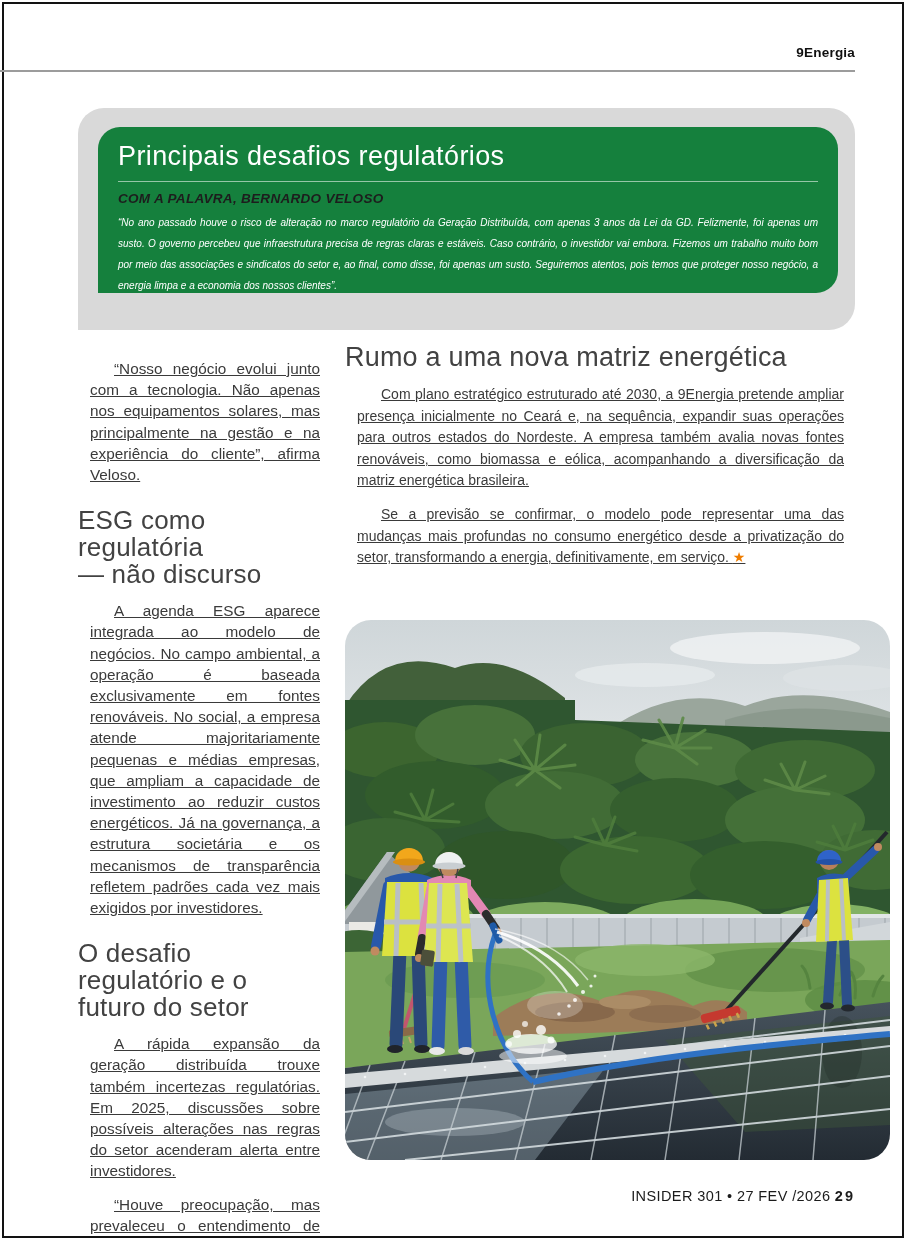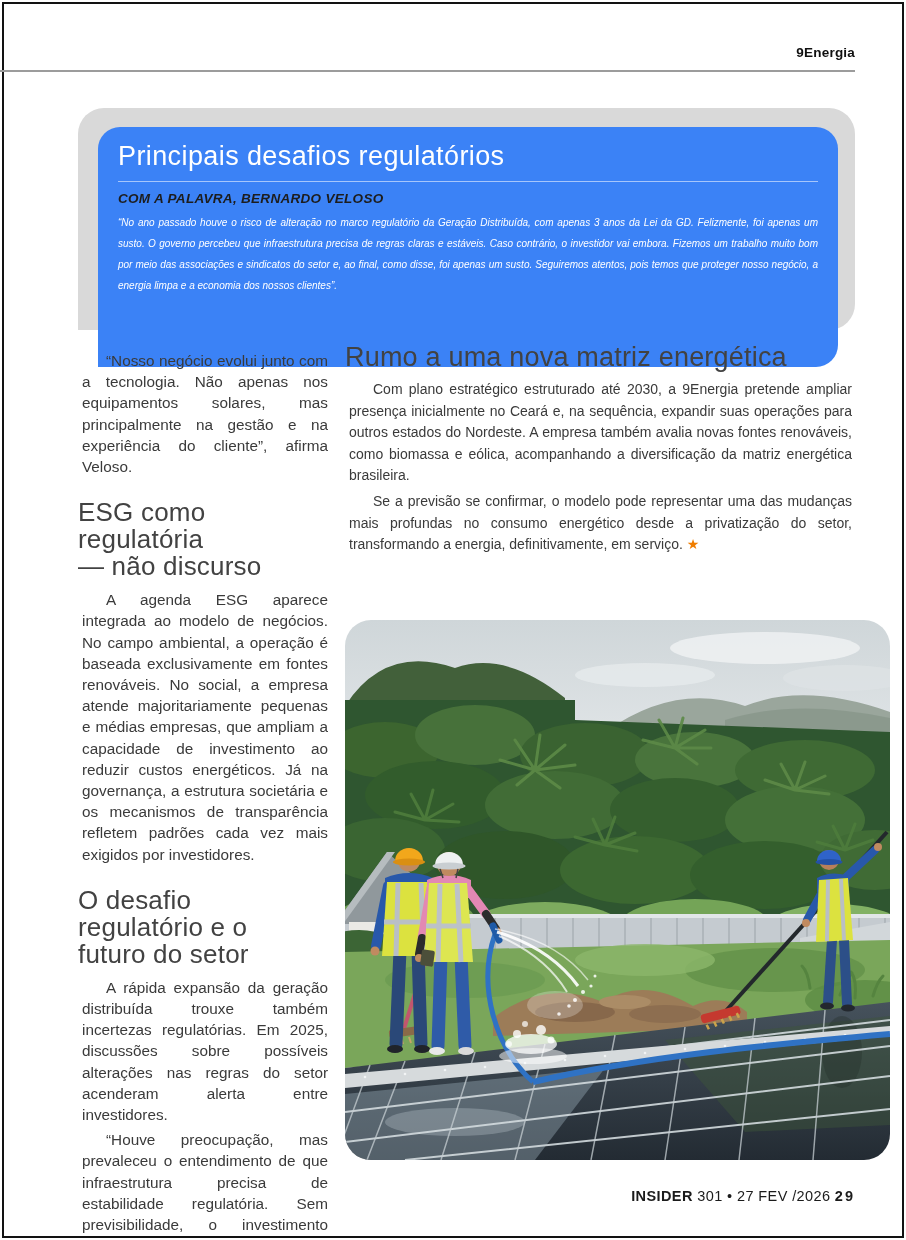--- a/index.html
+++ b/index.html
@@ -5,40 +5,40 @@
   html,body{margin:0;padding:0;background:#ffffff;}
   .page{
     position:relative;width:906px;height:1240px;background:#ffffff;
     font-family:"Liberation Sans", sans-serif;overflow:hidden;color:#3b3b3b;
   }
   .page-frame{position:absolute;inset:2px;border:2px solid #121212;pointer-events:none;}
   .section-label{position:absolute;top:45px;right:51px;font-size:13.5px;font-weight:bold;color:#101010;letter-spacing:.2px;margin-left:26px;}
   .top-rule{position:absolute;top:70px;left:0;width:855px;height:2px;background:#9c9c9c;}
 
   .feature-outer{position:absolute;left:78px;top:108px;width:777px;height:222px;background:#d9d9d9;border-radius:26px 26px 26px 0;}
-  .feature-inner{position:absolute;left:20px;top:19px;width:740px;height:240px;background:#3b82f6;border-radius:22px 22px 22px 0;box-sizing:border-box;padding:14px 20px 16px 20px;}
+  .feature-inner{position:absolute;left:20px;top:19px;width:740px;height:166px;background:#15803d;border-radius:22px 22px 22px 0;box-sizing:border-box;padding:14px 20px 16px 20px;}
   .feature-title{margin:0;font-size:27px;font-weight:300;color:#ffffff;letter-spacing:.4px;}
   .feature-rule{height:1px;background:rgba(255,255,255,.55);margin:9px 0 9px 0;}
   .feature-kicker{font-size:13.5px;font-weight:bold;font-style:italic;color:#1d1d1d;letter-spacing:.3px;margin:0 0 6px 0;}
   .feature-quote{margin:0;font-size:10px;line-height:21px;font-style:italic;color:#ffffff;text-align:justify;}
 
   .col-left{position:absolute;left:78px;top:346px;width:254px;}
   .col-right{position:absolute;left:345px;top:342px;width:511px;}
-  p.body{margin:4px;font-size:15.3px;line-height:21.2px;color:#3a3a3a;text-align:justify;text-indent:24px;}
+  p.body{margin:12px;font-size:15.3px;line-height:21.2px;color:#3a3a3a;text-align:justify;text-indent:24px;text-decoration:underline;}
   .col-right p.body{font-size:14px;line-height:21.6px;}
   h2{margin:0;font-weight:300;color:#424242;}
   .col-left h2{font-size:26px;line-height:27px;margin:22px 0 9px 0;white-space:pre-line;letter-spacing:.2px;}
   .right-heading{font-size:27px;line-height:30px;margin:0 0 7px 0;letter-spacing:.2px;}
   .star{color:#ef7d00;font-style:normal;}
 
   .photo{position:absolute;left:345px;top:620px;width:545px;height:540px;margin:0;border-radius:26px;overflow:hidden;}
   .photo svg{display:block;}
 
   .footer{position:absolute;top:1188px;right:51px;font-size:14.5px;color:#1b1b1b;letter-spacing:.4px;}
-  .footer .mag{font-weight:bold;}
+  .footer .mag{font-weight:normal;}
   .footer .pageno{font-weight:bold;letter-spacing:2px;}
 </style>
 </head>
 <body>
 
 <div class="page">
   <div class="page-frame"></div>
 
   <div class="section-label">9Energia</div>
   <div class="top-rule"></div>

